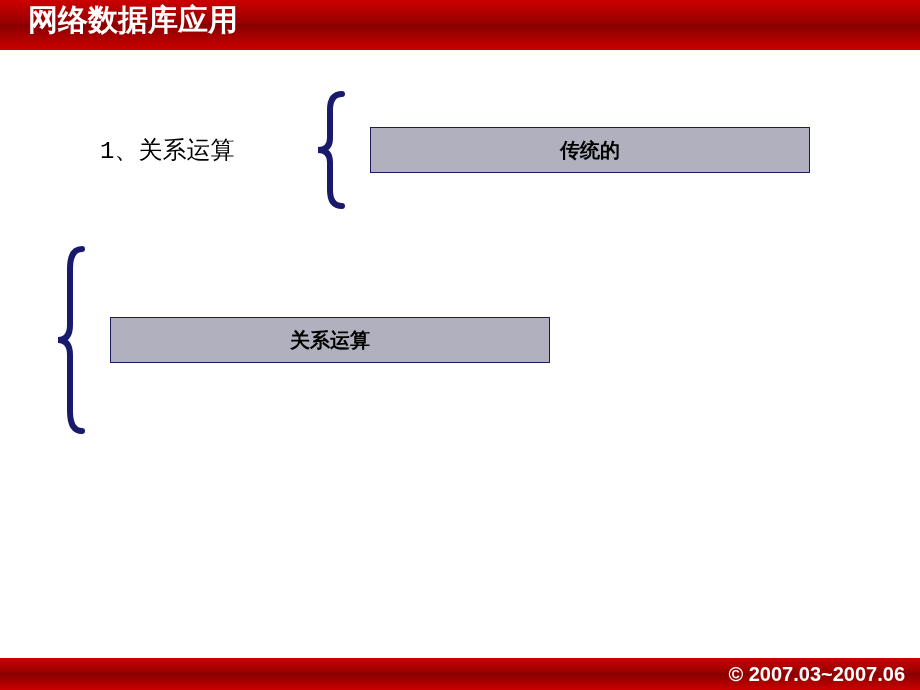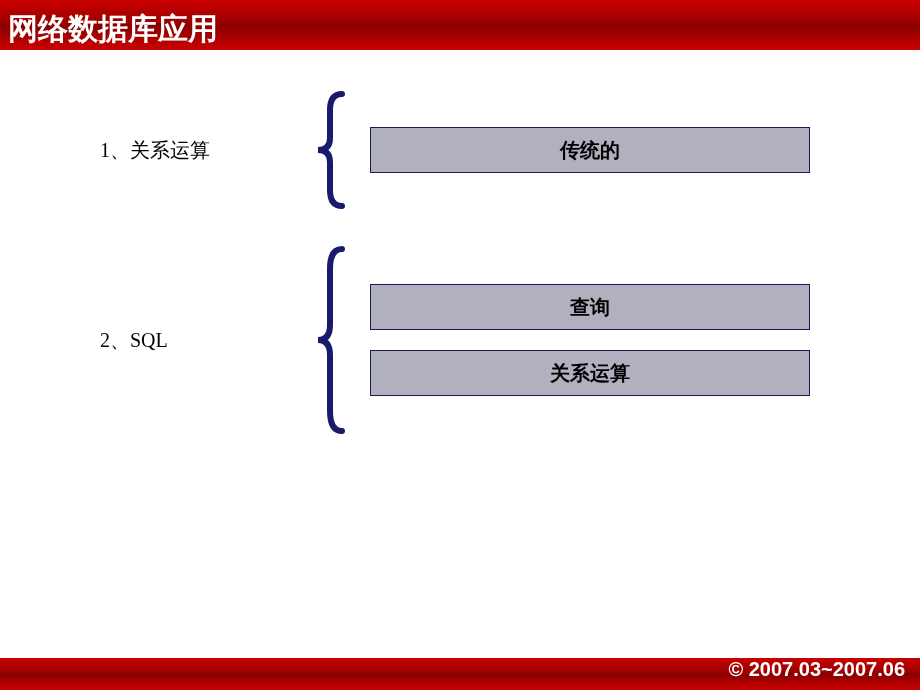--- a/index.html
+++ b/index.html
@@ -13,55 +13,55 @@
       background: #ffffff;
       font-family: "Microsoft YaHei", "SimSun", sans-serif;
       position: relative;
       overflow: hidden;
     }
     .header {
       width: 100%;
       height: 50px;
       background: linear-gradient(to bottom, #cc0000 0%, #990000 45%, #880000 50%, #cc0000 100%);
       display: flex;
-      align-items: flex-end;
-      padding-left: 8px;
+      align-items: flex-start;
+      padding-left: 28px;
     }
     .header-title {
       color: #ffffff;
       font-size: 30px;
       font-weight: bold;
       font-family: "SimSun", serif;
     }
     .content {
       padding: 40px 50px;
       position: relative;
     }
     .section {
       display: flex;
       align-items: center;
       margin-bottom: 35px;
     }
     .section-label {
-      font-size: 20px;
-      font-family: Liberation Serif, serif;
+      font-size: 24px;
+      font-family: Liberation Mono, monospace;
       width: 260px;
       padding-left: 50px;
     }
     .brace {
       width: 40px;
       flex-shrink: 0;
       margin-right: 20px;
     }
     .brace svg {
       display: block;
     }
     .boxes {
       display: flex;
-      flex-direction: column;
+      flex-direction: row;
       gap: 20px;
     }
     .box {
       width: 440px;
       height: 46px;
       background: #b0b0be;
       border: 1px solid #1a1a5c;
       display: flex;
       align-items: center;
       justify-content: center;
@@ -71,21 +71,21 @@
       color: #000;
     }
     .footer {
       position: absolute;
       bottom: 0;
       left: 0;
       width: 100%;
       height: 32px;
       background: linear-gradient(to bottom, #cc0000 0%, #990000 45%, #880000 50%, #cc0000 100%);
       display: flex;
-      align-items: flex-start;
+      align-items: center;
       justify-content: flex-end;
       padding-right: 15px;
     }
     .footer-text {
       color: #ffffff;
       font-size: 20px;
       font-weight: bold;
       font-family: Arial, sans-serif;
     }
   </style>
@@ -104,28 +104,26 @@
       <svg width="40" height="120" viewBox="0 0 40 120">
         <path d="M 32 4 Q 20 4 20 20 L 20 48 Q 20 60 8 60 Q 20 60 20 72 L 20 100 Q 20 116 32 116" fill="none" stroke="#1a1a6c" stroke-width="6" stroke-linecap="round"></path>
       </svg>
     </div>
     <div class="boxes">
       <div class="box">传统的</div>
     </div>
   </div>
 
   <div class="section">
-    <div class="section-label">2、SQL</div>
     <div class="brace">
       <svg width="40" height="190" viewBox="0 0 40 190">
         <path d="M 32 4 Q 20 4 20 24 L 20 80 Q 20 95 8 95 Q 20 95 20 110 L 20 166 Q 20 186 32 186" fill="none" stroke="#1a1a6c" stroke-width="6" stroke-linecap="round"></path>
       </svg>
     </div>
     <div class="boxes">
-      <div class="box">查询</div>
       <div class="box">关系运算</div>
     </div>
   </div>
 
 </div>
 
 <div class="footer">
   <div class="footer-text">© 2007.03~2007.06</div>
 </div>
 

